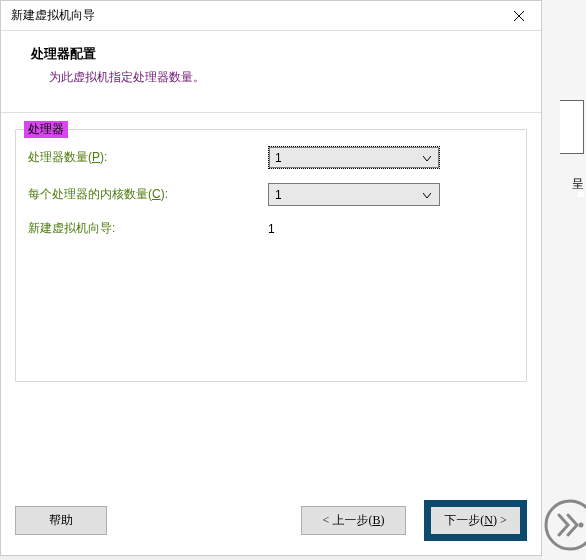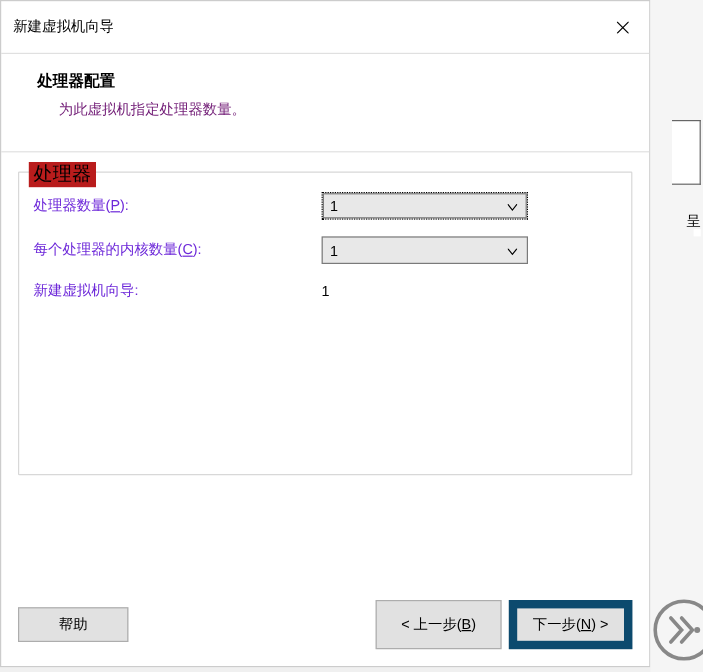--- a/index.html
+++ b/index.html
@@ -21,21 +21,21 @@
       width: 542px;
       height: 556px;
       position: absolute;
       top: 0;
       left: 0;
       border: 1px solid #cccccc;
       display: flex;
       flex-direction: column;
     }
     .titlebar {
-      height: 44px;
+      height: 30px;
       display: flex;
       align-items: center;
       justify-content: space-between;
       padding: 0 0 0 10px;
       border-bottom: 1px solid #e0e0e0;
     }
     .titlebar-title {
       font-size: 12px;
       color: #000;
     }
@@ -74,33 +74,33 @@
     .fieldset {
       border: 1px solid #d8d8d8;
       border-radius: 1px;
       padding: 16px 12px 130px 12px;
       position: relative;
     }
     .fieldset-legend {
       position: absolute;
       top: -9px;
       left: 8px;
-      background: #b91c1c;
+      background: #d946ef;
       padding: 0 4px;
-      font-size: 16px;
+      font-size: 12px;
       color: #000;
     }
     .row {
       display: flex;
       align-items: center;
       margin-bottom: 14px;
     }
     .row-label {
       width: 240px;
-      color: #6d28d9;
+      color: #4d7c0f;
     }
     .row-label .u {
       text-decoration: underline;
     }
     .row-value {
       flex: 1;
     }
     .select {
       width: 172px;
       height: 23px;
@@ -132,29 +132,30 @@
       color: #000;
     }
     .footer {
       display: flex;
       justify-content: space-between;
       align-items: center;
       padding: 10px 14px 14px 14px;
     }
     .footer-right {
       display: flex;
-      gap: 6px;
+      gap: 18px;
+      align-items: center;
     }
     .btn {
       border: 1px solid #adadad;
       background: #e1e1e1;
       padding: 5px 0;
       font-size: 12px;
       text-align: center;
-      font-family: Liberation Sans, sans-serif;
+      font-family: Liberation Serif, serif;
       cursor: pointer;
       min-width: 92px;
     }
     .btn.help {
       min-width: 92px;
     }
     .btn.back {
       min-width: 105px;
     }
     .btn.next {

